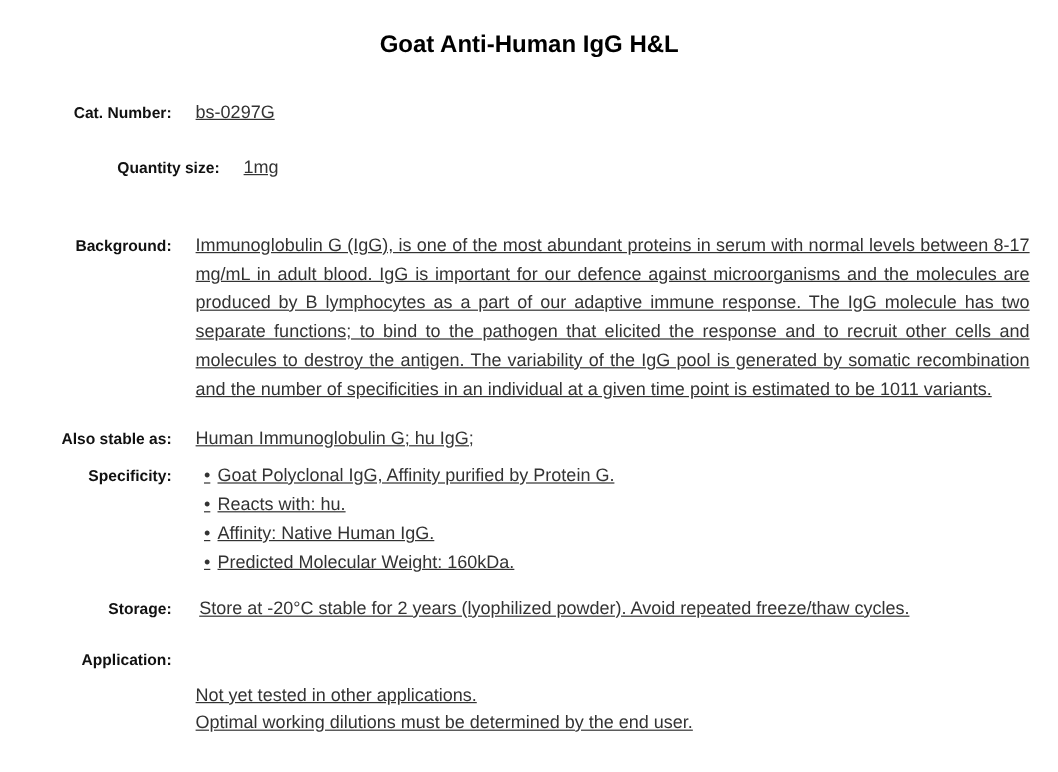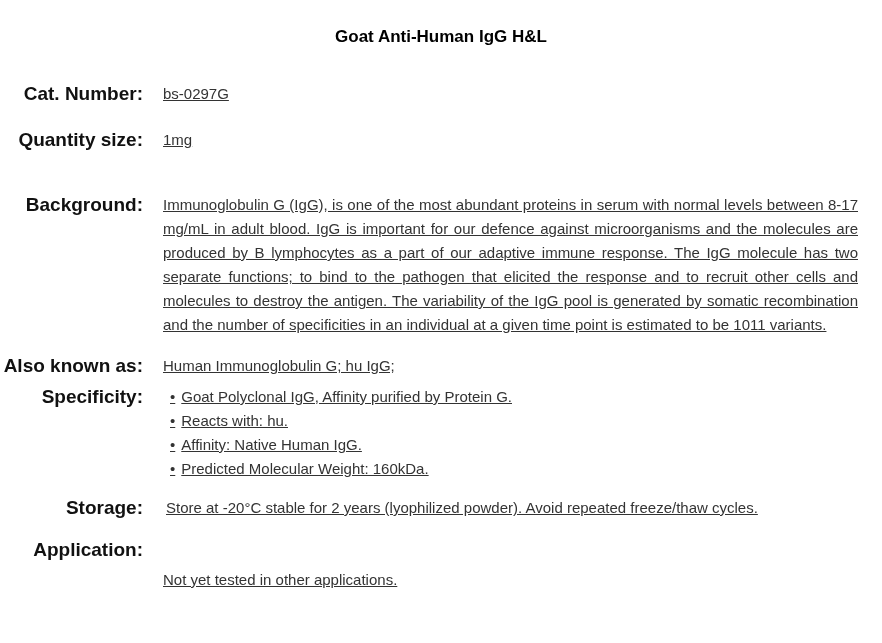--- a/index.html
+++ b/index.html
@@ -13,44 +13,44 @@
     width: 882px;
     height: 643px;
     box-sizing: border-box;
     padding-top: 26px;
     overflow: hidden;
     background: #ffffff;
   }
   .title {
     margin: 0;
     text-align: center;
-    font-size: 17px;
+    font-size: 20px;
     line-height: 22px;
     font-weight: bold;
     color: #000000;
   }
   .row {
     display: grid;
     grid-template-columns: 143px 695px;
     column-gap: 20px;
   }
   .label {
-    font-size: 19px;
+    font-size: 13px;
     font-weight: bold;
     text-align: right;
     color: #111111;
     white-space: nowrap;
   }
   .value {
     font-size: 15px;
     color: #333333;
     text-decoration: underline;
   }
   .row-cat     { margin-top: 37px; line-height: 18px; }
-  .row-qty     { margin-top: 28px; line-height: 18px; }
+  .row-qty     { margin-top: 28px; line-height: 18px; margin-left: 40px; }
   .row-bg      { margin-top: 44px; line-height: 24px; }
   .row-bg .value { text-align: justify; }
   .row-aka     { margin-top: 20px; line-height: 18px; }
   .row-spec    { margin-top: 10px; line-height: 24px; }
   .spec-list   { margin: 0; padding: 0; list-style: none; }
   .spec-item   { display: flex; }
   .bullet {
     flex: none;
     margin-left: 7px;
     margin-right: 6px;
@@ -78,21 +78,21 @@
     <div class="label">Quantity size:</div>
     <div class="value">1mg</div>
   </div>
 
   <div class="row row-bg">
     <div class="label">Background:</div>
     <div class="value">Immunoglobulin G (IgG), is one of the most abundant proteins in serum with normal levels between 8-17 mg/mL in adult blood. IgG is important for our defence against microorganisms and the molecules are produced by B lymphocytes as a part of our adaptive immune response. The IgG molecule has two separate functions; to bind to the pathogen that elicited the response and to recruit other cells and molecules to destroy the antigen. The variability of the IgG pool is generated by somatic recombination and the number of specificities in an individual at a given time point is estimated to be 1011 variants.</div>
   </div>
 
   <div class="row row-aka">
-    <div class="label">Also known as:</div>
+    <div class="label">Also stable as:</div>
     <div class="value">Human Immunoglobulin G; hu IgG;</div>
   </div>
 
   <div class="row row-spec">
     <div class="label">Specificity:</div>
     <ul class="value spec-list">
       <li class="spec-item">
         <span class="bullet">•</span>
         <span>Goat Polyclonal IgG, Affinity purified by Protein G.</span>
       </li>
@@ -113,16 +113,17 @@
 
   <div class="row row-storage">
     <div class="label">Storage:</div>
     <div class="value">Store at -20°C stable for 2 years (lyophilized powder). Avoid repeated freeze/thaw cycles.</div>
   </div>
 
   <div class="row row-app">
     <div class="label">Application:</div>
     <div class="value app-lines">
       <div class="app-line">Not yet tested in other applications.</div>
+      <div class="app-line">Optimal working dilutions must be determined by the end user.</div>
     </div>
   </div>
 
 </div>
 
 </body></html>

